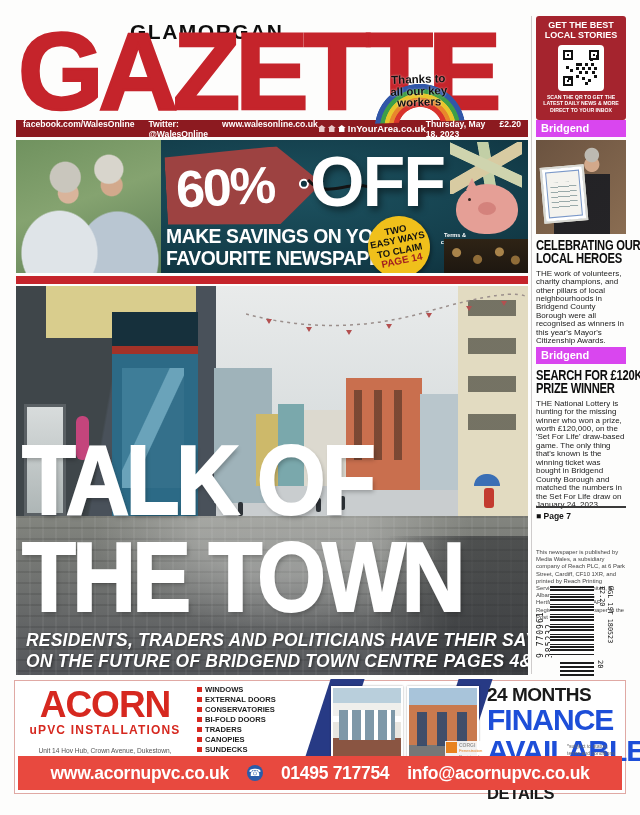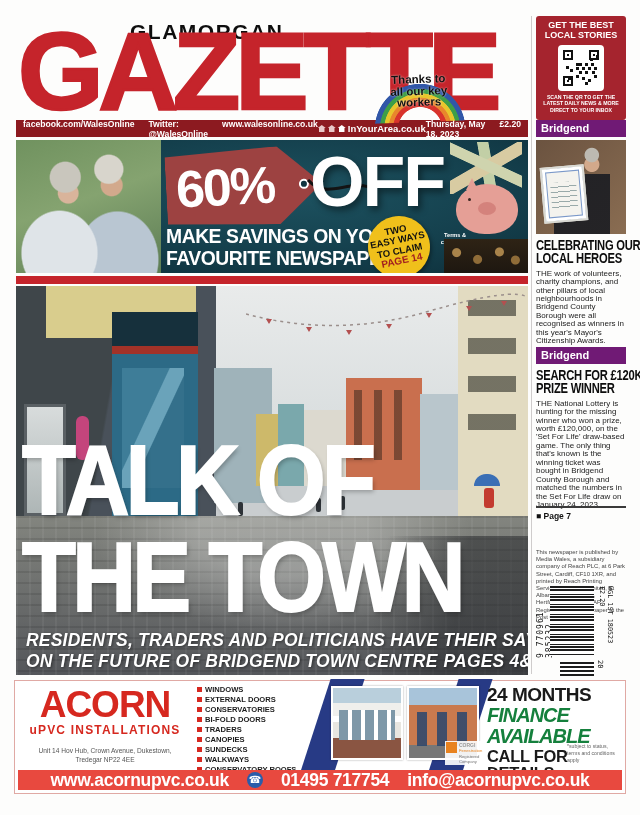--- a/index.html
+++ b/index.html
@@ -29,21 +29,21 @@
 
   
   .info-bar { position:absolute; left:16px; top:120px; width:512px; height:17px; background:#8c1a20; color:#fff; display:flex; align-items:center; justify-content:space-between; padding:0 7px; font-size:8.6px; font-weight:700; }
   .info-left { display:flex; gap:14px; }
   .info-center { display:flex; align-items:center; gap:2px; font-weight:900; font-size:9.5px; }
   .house { width:8px; height:7px; clip-path:polygon(50% 0,100% 42%,84% 42%,84% 100%,16% 100%,16% 42%,0 42%); background:#e9c9c9; display:inline-block; }
   .house.solid { background:#fff; }
   .info-right { display:flex; gap:12px; font-weight:900; }
 
   
-  .kicker { width:90px; height:17px; background:#701a75; color:#fff; font-size:11px; font-weight:700; line-height:17px; padding-left:5px; }
+  .kicker { width:90px; height:17px; background:#d946ef; color:#fff; font-size:11px; font-weight:700; line-height:17px; padding-left:5px; }
   .kicker-1 { position:absolute; left:536px; top:120px; }
 
   
   .promo { position:absolute; left:16px; top:140px; width:512px; height:133px; overflow:hidden; background:radial-gradient(ellipse at 55% 40%, #1d5260 0%, #143f4c 55%, #0c2c37 100%); }
   .couple { position:absolute; left:0; top:0; width:145px; height:133px;
     background:
       radial-gradient(circle at 34% 28%, #c9c6bd 0 11%, rgba(0,0,0,0) 12%),
       radial-gradient(circle at 36% 40%, #d9b49b 0 8%, rgba(0,0,0,0) 9%),
       radial-gradient(circle at 64% 22%, #d8d5cc 0 10%, rgba(0,0,0,0) 11%),
       radial-gradient(circle at 66% 34%, #d2a98c 0 8%, rgba(0,0,0,0) 9%),
@@ -184,24 +184,24 @@
   .ap2::after { content:""; position:absolute; left:8px; top:24px; width:52px; height:34px;
     background:repeating-linear-gradient(90deg, rgba(40,70,110,.85) 0 10px, rgba(0,0,0,0) 10px 20px); }
   .corgi { position:absolute; left:122px; top:58px; display:flex; gap:2px; align-items:flex-start; background:rgba(255,255,255,.9); padding:1px; }
   .corgi-mark { width:11px; height:11px; background:#e8821e; position:relative; flex:none; }
   .corgi-text { font-size:4.2px; color:#777; line-height:1.25; }
   .corgi-text .c1 { font-weight:700; color:#999; font-size:5px; }
   .corgi-text .c2 { color:#e8821e; }
   .ad-right { position:absolute; left:472px; top:4px; width:134px; line-height:1; }
   .ad-months { font-size:19px; font-weight:700; color:#1a1a1a; letter-spacing:-.5px; }
   .ad-apr { font-size:29px; font-weight:900; color:#e0322a; letter-spacing:-1px; margin-top:1px; }
-  .ad-fin, .ad-avail { font-size:20px; font-weight:900; color:#15803d; letter-spacing:-1px; margin-top:1px;font-style:italic; }
+  .ad-fin, .ad-avail { font-size:30px; font-weight:900; color:#1d4ed8; letter-spacing:-1px; margin-top:1px; }
   .ad-call { font-size:16.5px; font-weight:700; color:#1a1a1a; margin-top:2px; letter-spacing:-.3px; }
   .ad-footnote { position:absolute; left:552px; top:62px; width:52px; font-size:5.2px; color:#666; line-height:1.3; }
-  .ad-bar { position:absolute; left:3px; right:3px; bottom:3px; height:20px; background:#e8493f; display:flex; align-items:center; justify-content:center; gap:18px; color:#fff; font-weight:900; font-size:17.5px; letter-spacing:-.3px; }
+  .ad-bar { position:absolute; left:3px; right:3px; bottom:3px; height:34px; background:#e8493f; display:flex; align-items:center; justify-content:center; gap:18px; color:#fff; font-weight:900; font-size:17.5px; letter-spacing:-.3px; }
   .phone-icon { width:16px; height:16px; border-radius:50%; background:#2a5caa; color:#fff; font-size:10px; line-height:16px; text-align:center; font-weight:400; }
 </style>
 </head>
 <body>
 
 <div id="page">
 
   <div class="masthead">
     <div class="region">GLAMORGAN</div>
     <div class="gazette">GAZETTE</div>

